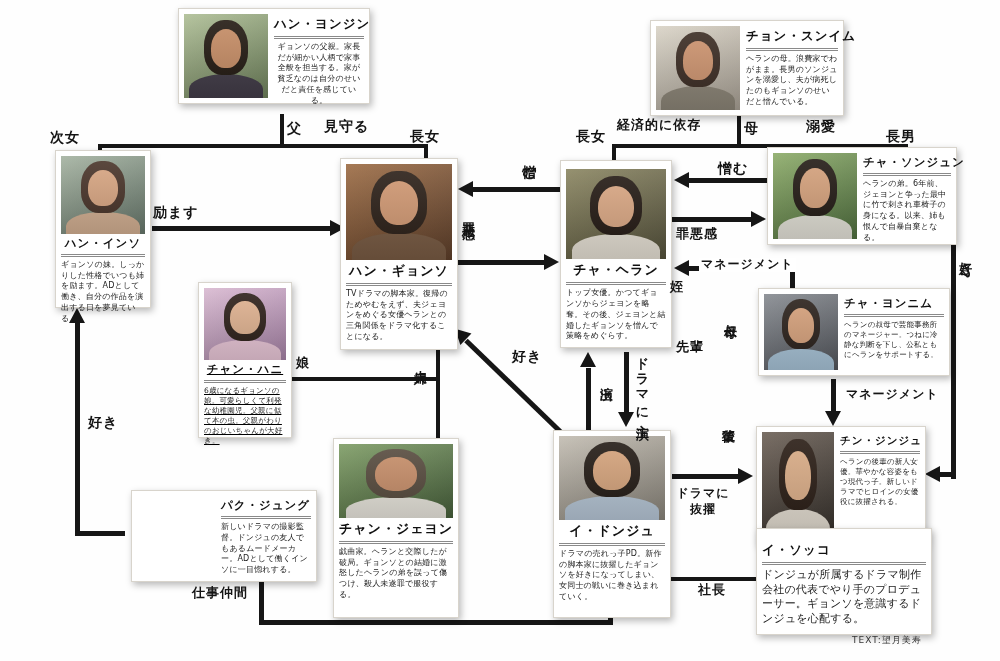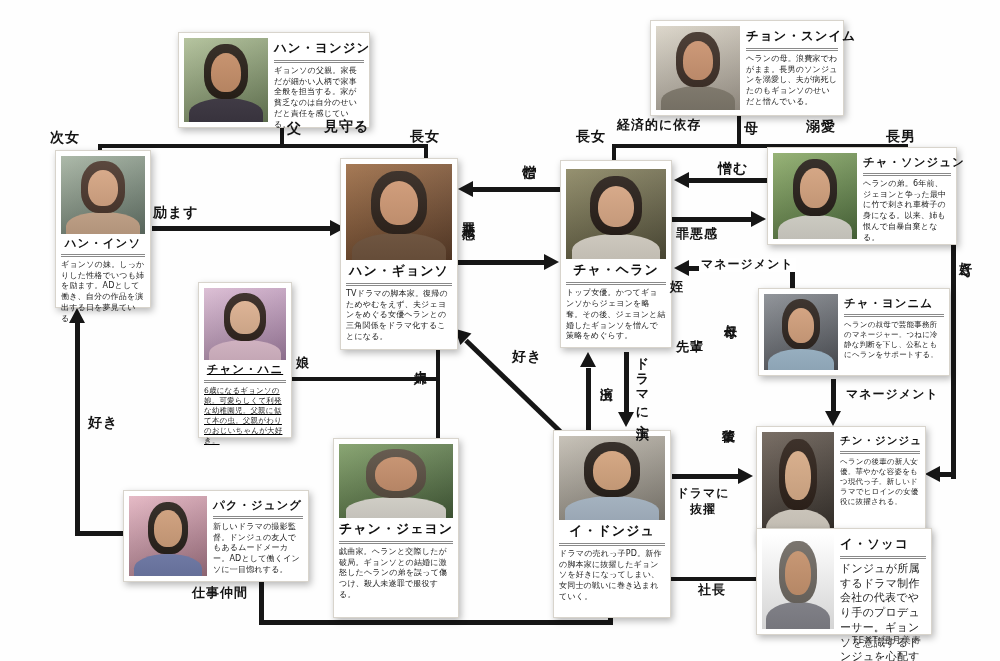--- a/index.html
+++ b/index.html
@@ -97,21 +97,21 @@
 
   <div class="ln" style="left:671px;top:577px;width:85px;height:4px;"></div>
 
   <div class="ln" style="left:672px;top:474px;width:68px;height:5px;"></div>
   <div class="ah ah-r" style="left:738px;top:468px;"></div>
 
   <div class="ln" style="left:951px;top:245px;width:5px;height:234px;"></div>
   <div class="ln" style="left:939px;top:472px;width:15px;height:5px;"></div>
   <div class="ah ah-l" style="left:925px;top:466px;"></div>
 
-  <div class="card card-h" style="left:178px;top:32px;width:192px;height:96px;">
+  <div class="card card-h" style="left:178px;top:8px;width:192px;height:96px;text-align:center;">
     <div class="portrait" style="width: 84px; --p-bg1: #aebe95; --p-bg2: #6f825c; --p-hair: #241b13; --p-skin: #c98f67; --p-shirt: #433d49;">
         <div class="p-shirt"></div>
         <div class="p-head"></div>
         <div class="p-face"></div>
       </div>
     <div class="info">
         <div class="char-name">ハン・ヨンジン</div>
     <div class="char-desc">ギョンソの父親。家長だが細かい人柄で家事全般を担当する。家が貧乏なのは自分のせいだと責任を感じている。</div>
       </div>
   </div>
@@ -217,33 +217,33 @@
         <div class="p-shirt"></div>
         <div class="p-head"></div>
         <div class="p-face"></div>
       </div>
     <div class="info">
         <div class="char-name" style="font-size:10.5px;">チン・ジンジュ</div>
     <div class="char-desc" style="font-size:7.5px;">ヘランの後輩の新人女優。華やかな容姿をもつ現代っ子。新しいドラマでヒロインの女優役に抜擢される。</div>
       </div>
   </div>
 
-  <div class="card card-h" style="left:756px;top:528px;width:176px;height:107px;">
+  <div class="card card-h" style="left:756px;top:528px;width:176px;height:107px;flex-direction:column;">
     <div class="portrait" style="width: 72px; --p-bg1: #c9b círculos; --p-bg2: #84914f; --p-hair: #6e6861; --p-skin: #c9936c; --p-shirt: #8e8e96;">
         <div class="p-shirt"></div>
         <div class="p-head"></div>
         <div class="p-face"></div>
       </div>
     <div class="info">
         <div class="char-name">イ・ソッコ</div>
     <div class="char-desc" style="font-size:11px;">ドンジュが所属するドラマ制作会社の代表でやり手のプロデューサー。ギョンソを意識するドンジュを心配する。</div>
       </div>
   </div>
 
-  <div class="card card-h" style="left:123px;top:490px;width:186px;height:92px;">
+  <div class="card card-h" style="left:131px;top:490px;width:186px;height:92px;align-items:center;">
     <div class="portrait" style="width: 78px; --p-bg1: #e3b3c0; --p-bg2: #a87888; --p-hair: #241c16; --p-skin: #d3a07a; --p-shirt: #7a86b8;">
         <div class="p-shirt"></div>
         <div class="p-head"></div>
         <div class="p-face"></div>
       </div>
     <div class="info">
         <div class="char-name" style="font-size:11.5px;">パク・ジュング</div>
     <div class="char-desc">新しいドラマの撮影監督。ドンジュの友人でもあるムードメーカー。ADとして働くインソに一目惚れする。</div>
       </div>
   </div>

